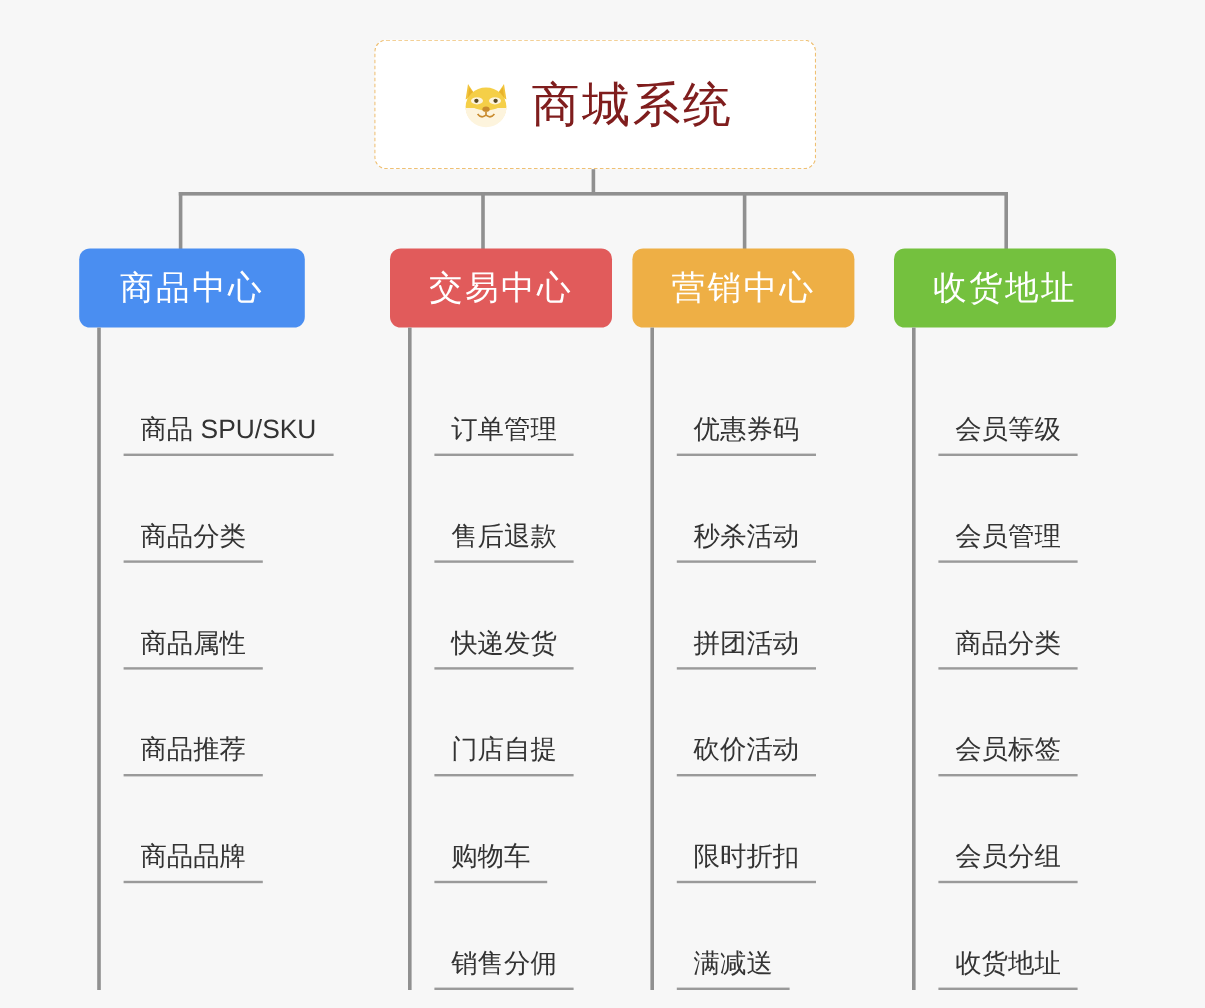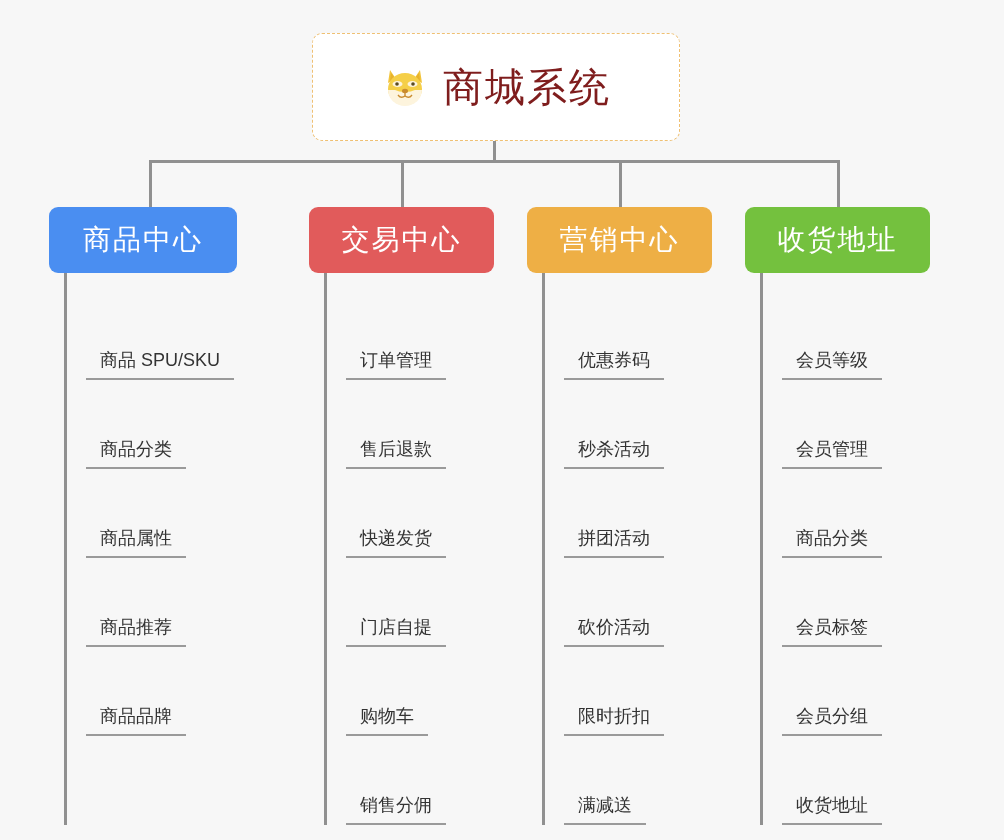--- a/index.html
+++ b/index.html
@@ -111,21 +111,21 @@
   }
   .leaf-item {
     position: relative;
     height: 89px;
     display: flex;
     align-items: flex-end;
     padding-left: 22px;
   }
   .leaf-text {
     display: inline-block;
-    font-size: 18px;
+    font-size: 22px;
     color: #333333;
     line-height: 1.25;
     padding: 0 14px 7px 14px;
     border-bottom: 2px solid #9a9a9a;
     white-space: nowrap;
   }
 </style>
 </head>
 <body style="background: rgb(247, 247, 247);">
 
@@ -154,21 +154,21 @@
     <span class="root-title" style="color: #7f1d1d;">商城系统</span>
   </div>
 
   <div class="conn conn-stem" style="background: rgb(144, 144, 144);"></div>
   <div class="conn conn-bus" style="background: rgb(144, 144, 144);"></div>
   <div class="conn conn-drop" style="left: 149px; background: rgb(144, 144, 144);"></div>
   <div class="conn conn-drop" style="left: 401px; background: rgb(144, 144, 144);"></div>
   <div class="conn conn-drop" style="left: 619px; background: rgb(144, 144, 144);"></div>
   <div class="conn conn-drop" style="left: 837px; background: rgb(144, 144, 144);"></div>
 
-  <div class="column" id="col-0" style="left:49px;width:188px;">
+  <div class="column" id="col-0" style="left:66px;width:188px;">
     <div class="cat-header" style="background: rgb(74, 142, 241);">
       <span>商品中心</span>
     </div>
     <div class="leaf-list">
       <div class="leaf-trunk" style="height: 552px; background: rgb(144, 144, 144);"></div>
       <div class="leaf-item">
           <span class="leaf-text">商品 SPU/SKU</span>
         </div>
       <div class="leaf-item">
           <span class="leaf-text">商品分类</span>
@@ -178,21 +178,21 @@
         </div>
       <div class="leaf-item">
           <span class="leaf-text">商品推荐</span>
         </div>
       <div class="leaf-item">
           <span class="leaf-text">商品品牌</span>
         </div>
     </div>
   </div>
 
-  <div class="column" id="col-1" style="left:309px;width:185px;">
+  <div class="column" id="col-1" style="left:325px;width:185px;">
     <div class="cat-header" style="background: rgb(225, 91, 91);">
       <span>交易中心</span>
     </div>
     <div class="leaf-list">
       <div class="leaf-trunk" style="height: 552px; background: rgb(144, 144, 144);"></div>
       <div class="leaf-item">
           <span class="leaf-text">订单管理</span>
         </div>
       <div class="leaf-item">
           <span class="leaf-text">售后退款</span>

